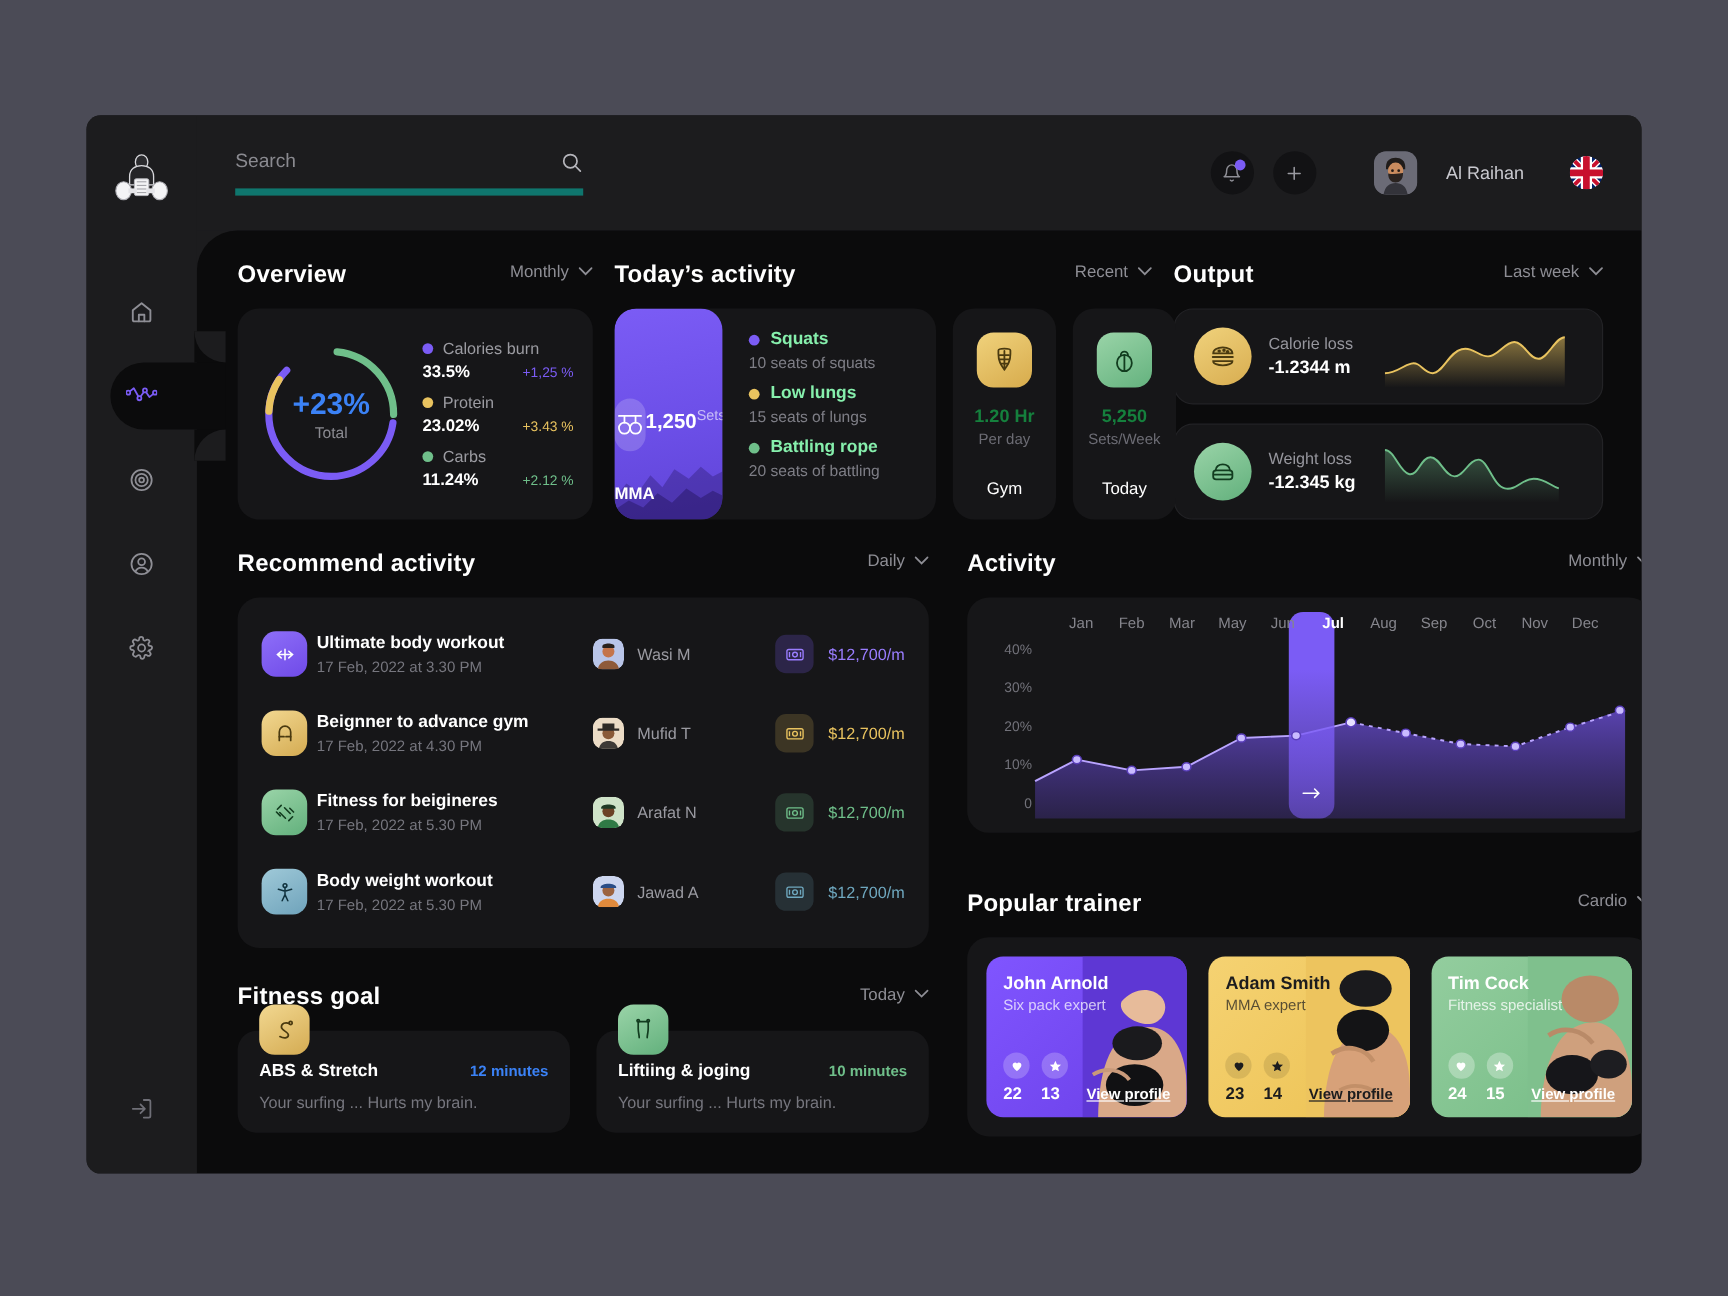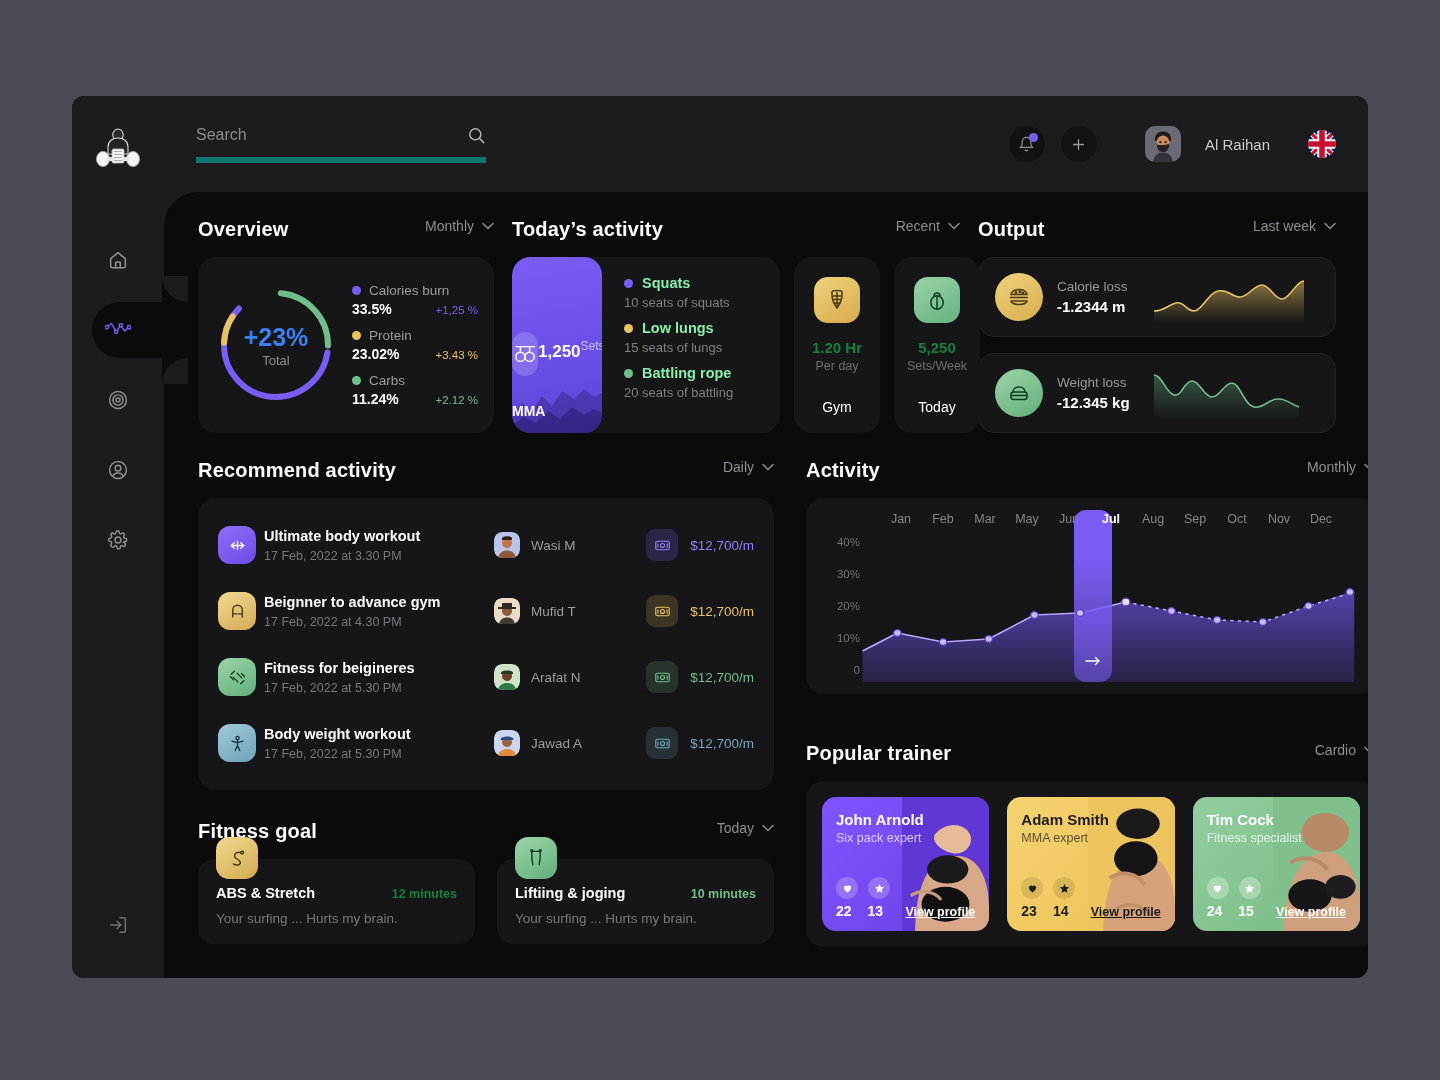--- a/index.html
+++ b/index.html
@@ -731,21 +731,21 @@
           <div class="goal-wrap">
             <div class="goal">
               <div class="goal-ico" style="background:linear-gradient(150deg,#f2d891,#d4ab52)">
                 <svg width="20" height="20" viewBox="0 0 24 24" fill="none" stroke="#4a3a10" stroke-width="1.7" stroke-linecap="round">
                   <path d="M17 6c-4-2-8 0-8 3.5S16 14 16 17.5 11 21 7.5 19"></path>
                   <circle cx="18.2" cy="5.4" r="1.6"></circle>
                 </svg>
               </div>
               <div class="goal-head">
                 <span class="goal-title">ABS &amp; Stretch</span>
-                <span class="goal-min" style="color:#15803d">12 minutes</span>
+                <span class="goal-min" style="color:#3b82f6">12 minutes</span>
               </div>
               <div class="goal-desc">Your surfing ... Hurts my brain.</div>
             </div>
             <div class="goal">
               <div class="goal-ico" style="background:linear-gradient(150deg,#9ad4a8,#62b07c)">
                 <svg width="20" height="20" viewBox="0 0 24 24" fill="none" stroke="#123c1f" stroke-width="1.7" stroke-linecap="round">
                   <path d="M7 4v7c0 4 1 6 1 9M17 4v7c0 4-1 6-1 9M7 4h10"></path>
                   <circle cx="7" cy="3.2" r="1.2"></circle>
                     <circle cx="17" cy="3.2" r="1.2"></circle>
                 </svg>

